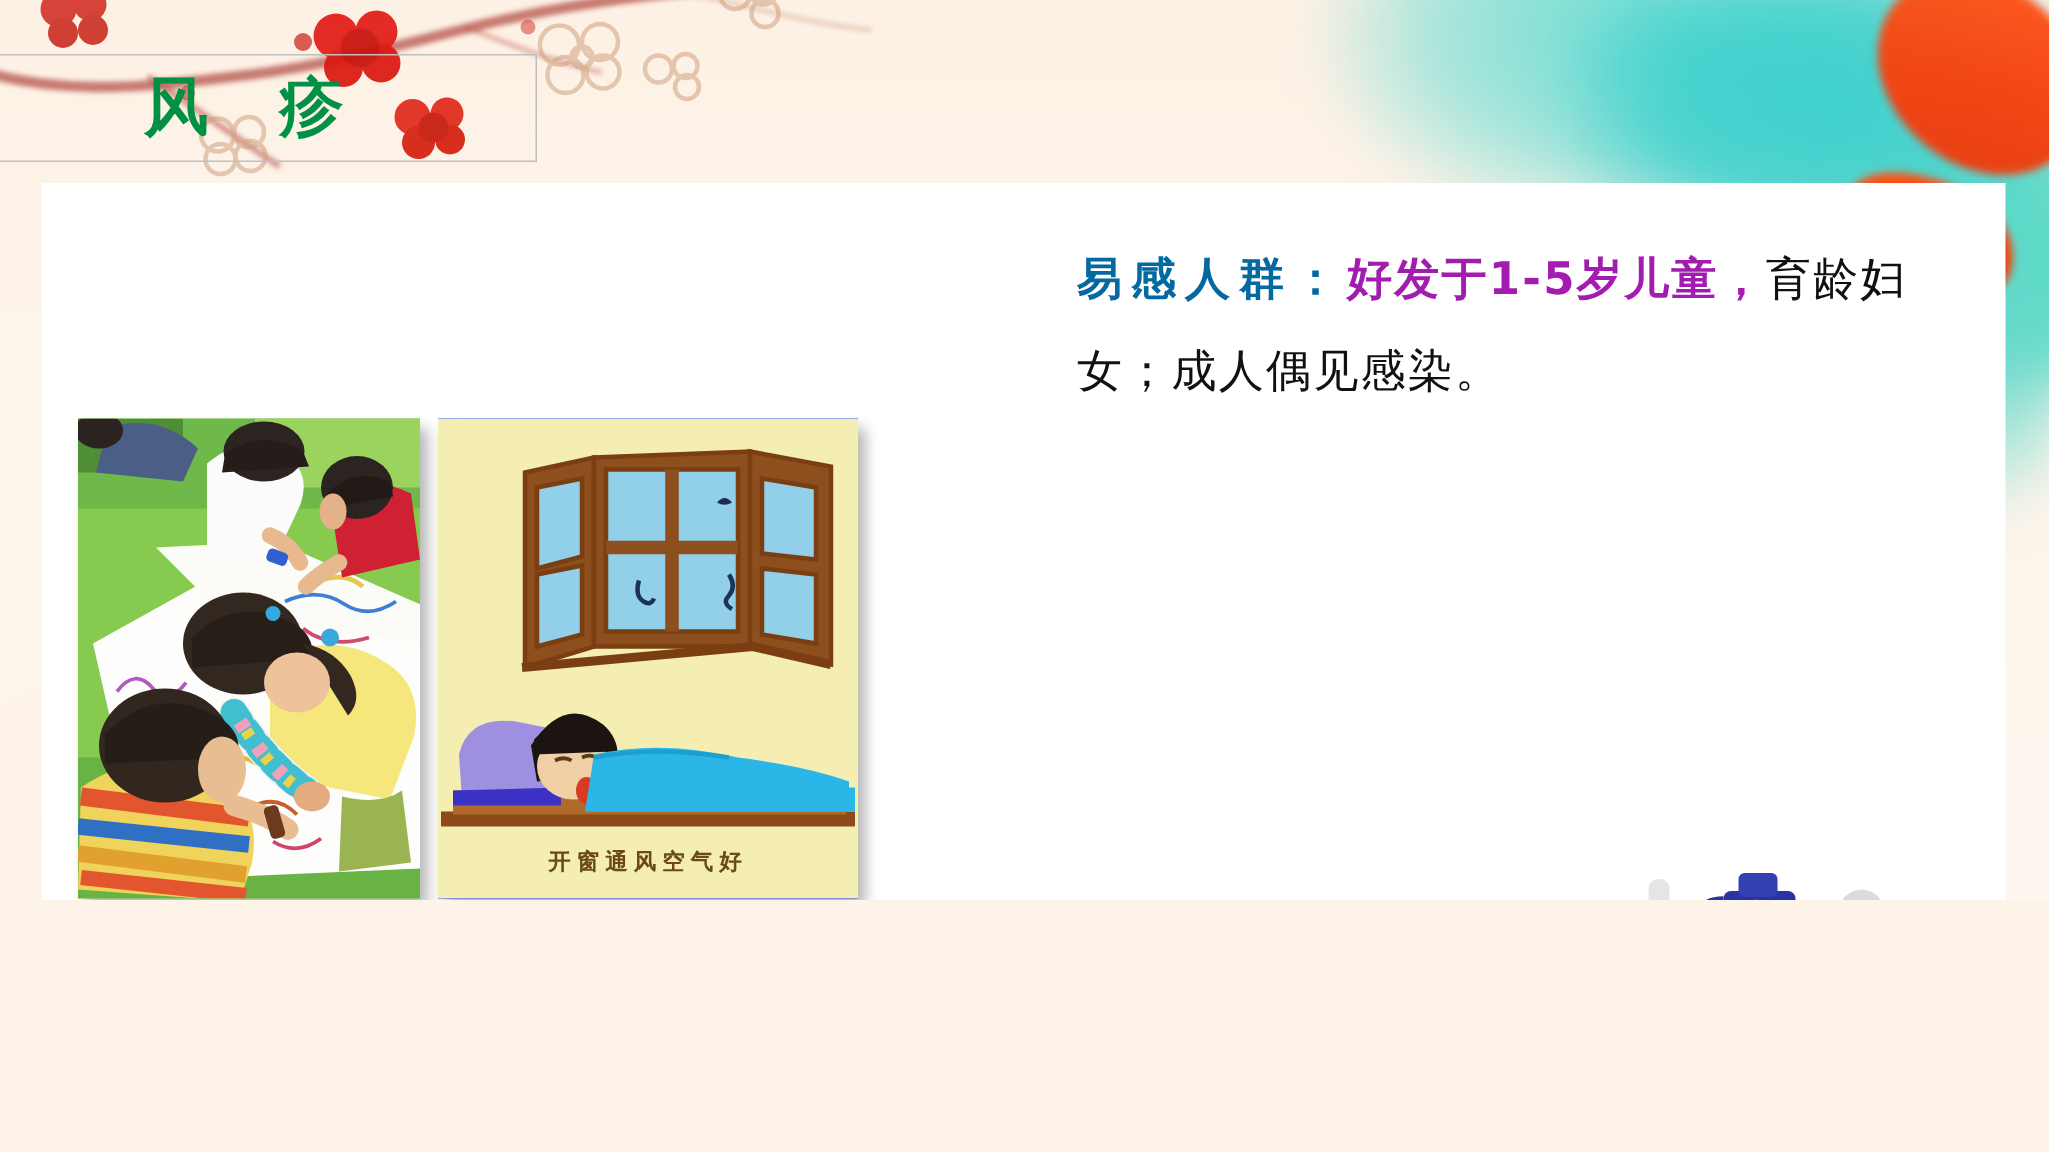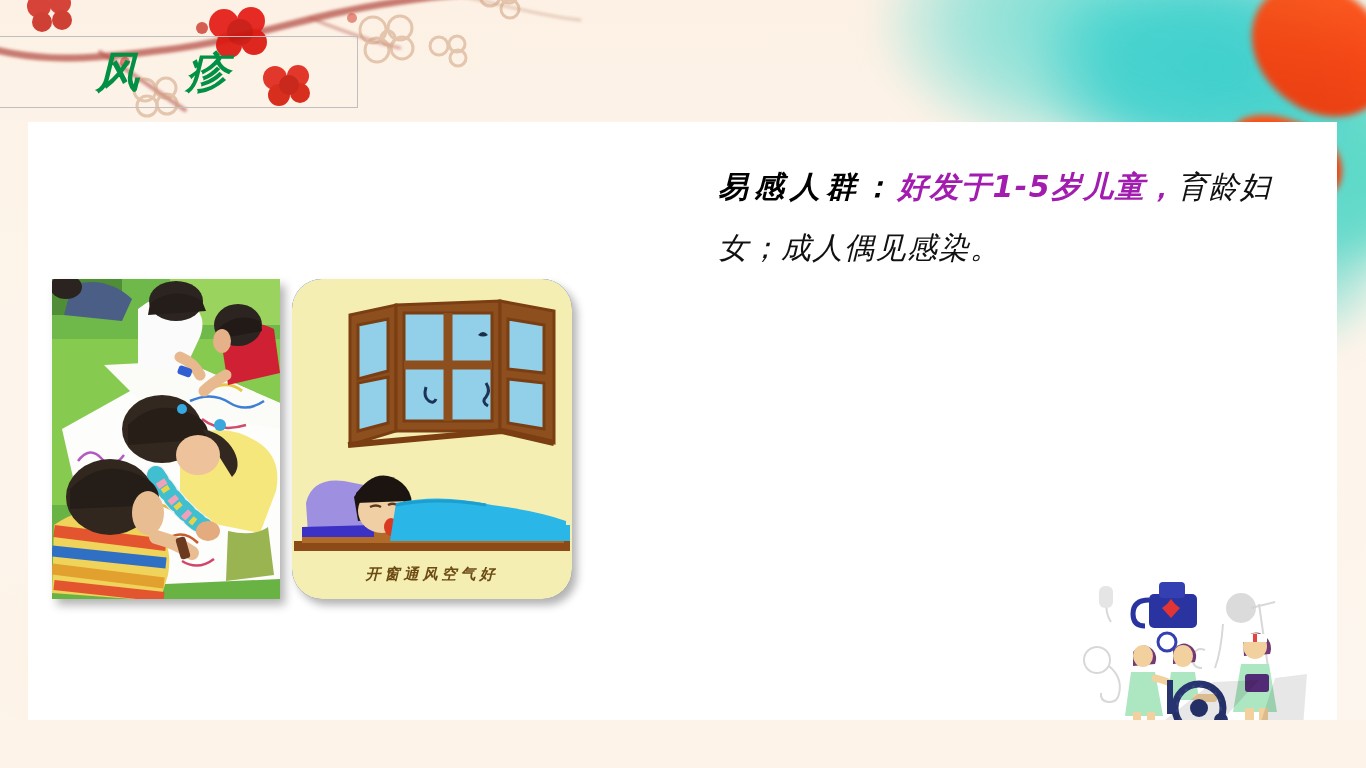--- a/index.html
+++ b/index.html
@@ -4,21 +4,21 @@
 <style>
   * { margin:0; padding:0; box-sizing:border-box; }
   html,body{ width:1366px; height:768px; overflow:hidden; }
   body{
     font-family:"Liberation Sans","DejaVu Sans",sans-serif;
     background:#fdf3e8;
     position:relative;
   }
 
   
-  #slide{ position:absolute; inset:0; width:1366px; height:720px; overflow:hidden;font-style:italic; }
+  #slide{ position:absolute; inset:0; width:1366px; height:600px; overflow:hidden; }
 
   .bg-base{
     position:absolute; inset:0;
     background:
       radial-gradient(ellipse 300px 200px at 8% 92%, #fdf0e2 0%, rgba(253,240,226,0) 70%),
       linear-gradient(180deg,#fdf1e5 0%, #fdf4ea 35%, #fdf6ee 100%);
   }
 
   
   .wash-teal{
@@ -62,30 +62,30 @@
 
   
   .card{
     position:absolute; left:28px; top:122px; width:1309px; height:616px;
     background:#ffffff;
   }
 
   
   .photo-wrap{ position:absolute; box-shadow:5px 6px 9px rgba(0,0,0,.30); }
   .photo-kids{ left:24px; top:157px; width:228px; height:320px; overflow:hidden; background:#7fc24a; }
-  .photo-window{ left:264px; top:157px; width:280px; height:320px; overflow:hidden; background:#1d4ed8;border-radius:30px; }
+  .photo-window{ left:264px; top:157px; width:280px; height:320px; overflow:hidden; background:#1d4ed8; }
 
   
   .body-text{
     position:absolute; left:690px; top:34px; width:600px;
     font-family:"DejaVu Sans","Liberation Sans",sans-serif;
     font-size:30px; line-height:61px; color:#111111;
     letter-spacing:1.5px; word-break:break-all;
   }
-  .t-red{ color:#000000; font-weight:bold; letter-spacing:6px;text-align:right; }
+  .t-red{ color:#0369a1; font-weight:bold; letter-spacing:6px;text-align:right; }
   .t-blue{ color:#a21caf; font-weight:bold; }
   .t-green{ color:#109c3a; font-weight:bold; }
   .t-black{ color:#111111; }
 
   
   .deco-med{ position:absolute; right:24px; bottom:10px; width:250px; height:150px; opacity:.95; }
 </style>
 </head>
 <body>
 

